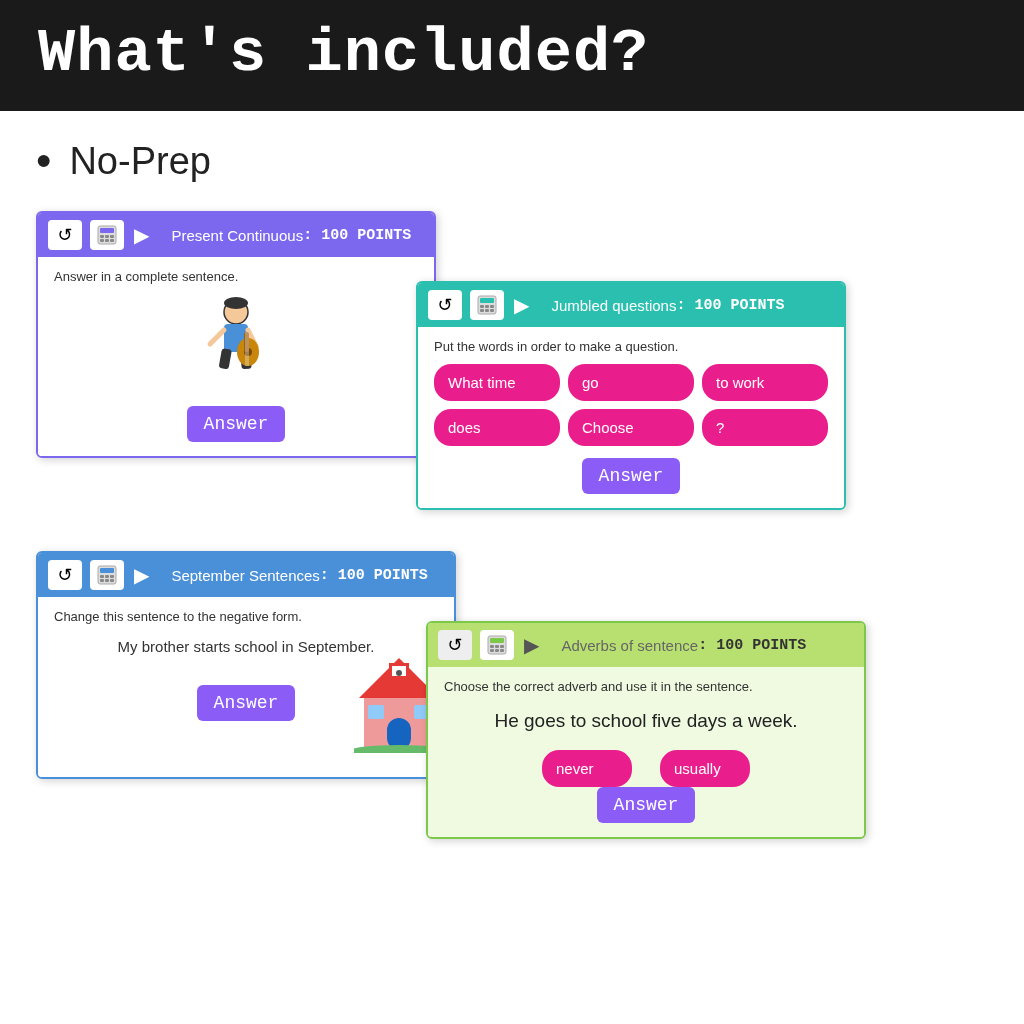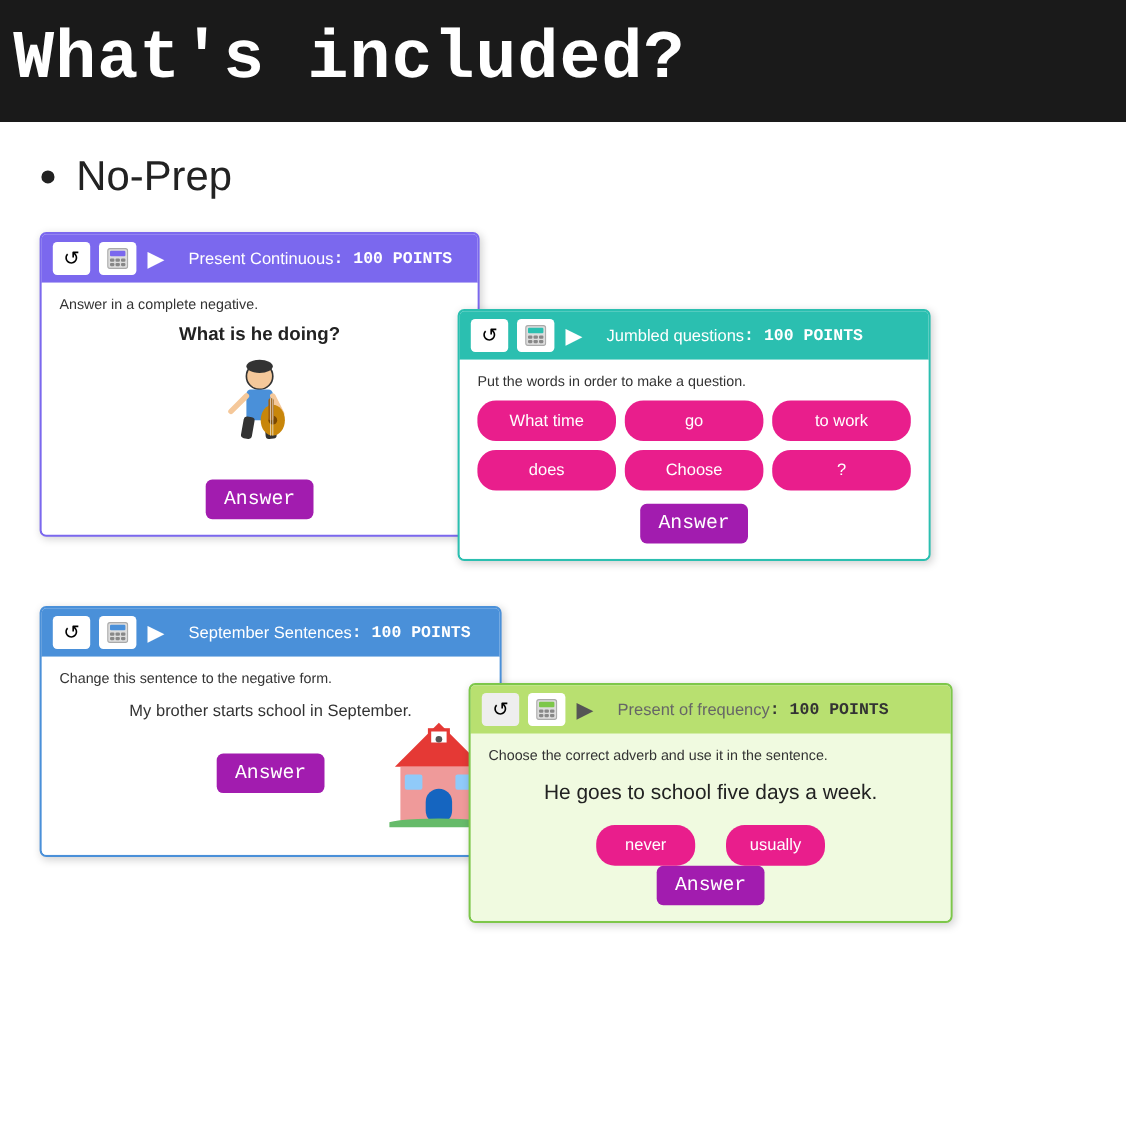--- a/index.html
+++ b/index.html
@@ -6,21 +6,21 @@
     body {
       width: 1024px;
       height: 1024px;
       overflow: hidden;
       font-family: Arial, sans-serif;
       background: #fff;
     }
 
     .header {
       background: #1a1a1a;
-      padding: 18px 30px 22px 12px;
+      padding: 18px 30px 22px 38px;
       display: flex;
       align-items: center;
     }
 
     .header-title {
       color: #fff;
       font-size: 62px;
       font-family: 'Courier New', monospace;
       font-weight: bold;
       letter-spacing: 1px;
@@ -138,21 +138,21 @@
 
     .question-text {
       font-size: 17px;
       font-weight: bold;
       color: #222;
       text-align: center;
       margin-bottom: 10px;
     }
 
     .answer-btn {
-      background: #a21caf;
+      background: #8b5cf6;
       color: #fff;
       border: none;
       border-radius: 6px;
       padding: 8px 17px;
       font-size: 18px;
       font-family: 'Courier New', monospace;
       cursor: pointer;
       display: block;
       margin: 0 auto;
     }
@@ -160,21 +160,21 @@
     
     .word-btn {
       background: #e91e8c;
       color: #fff;
       border: none;
       border-radius: 17px;
       padding: 10px 14px;
       font-size: 15px;
       cursor: pointer;
       min-width: 90px;
-      text-align: center;
+      text-align: left;
       font-family: Arial, sans-serif;
     }
 
     .word-grid {
       display: grid;
       grid-template-columns: repeat(3, 1fr);
       gap: 8px;
       margin-bottom: 12px;
     }
 
@@ -288,22 +288,21 @@
             <rect x="3" y="14" width="4" height="3" rx="1" fill="#888"></rect>
             <rect x="8" y="14" width="4" height="3" rx="1" fill="#888"></rect>
             <rect x="13" y="14" width="4" height="3" rx="1" fill="#888"></rect>
           </svg>
         </div>
         <span class="arrow">▶</span>
         <span class="title-text">Present Continuous</span>
         <span class="points-text">: 100 POINTS</span>
       </div>
       <div class="card-body">
-        <div class="instruction-text">Answer in a complete negative.</div>
-        <div class="question-text">What is he doing?</div>
+        <div class="instruction-text">Answer in a complete sentence.</div>
 
         <div class="character-img">
           <svg width="80" height="100" viewBox="0 0 80 100">
 
             <circle cx="40" cy="18" r="12" fill="#f5c89a" stroke="#333" stroke-width="1.5"></circle>
 
             <ellipse cx="40" cy="9" rx="12" ry="6" fill="#333"></ellipse>
 
             <rect x="28" y="30" width="24" height="28" rx="4" fill="#4a90d9"></rect>
 
@@ -417,21 +416,21 @@
             <rect x="3" y="3" width="14" height="5" rx="1" fill="#7dc74a"></rect>
             <rect x="3" y="10" width="4" height="3" rx="1" fill="#888"></rect>
             <rect x="8" y="10" width="4" height="3" rx="1" fill="#888"></rect>
             <rect x="13" y="10" width="4" height="3" rx="1" fill="#888"></rect>
             <rect x="3" y="14" width="4" height="3" rx="1" fill="#888"></rect>
             <rect x="8" y="14" width="4" height="3" rx="1" fill="#888"></rect>
             <rect x="13" y="14" width="4" height="3" rx="1" fill="#888"></rect>
           </svg>
         </div>
         <span class="arrow" style="color:#555;">▶</span>
-        <span class="title-text">Present of frequency</span>
+        <span class="title-text">Adverbs of sentence</span>
         <span class="points-text" style="color:#333;">: 100 POINTS</span>
       </div>
       <div class="card-body" style="background:#f0fae0;">
         <div class="instruction-text">Choose the correct adverb and use it in the sentence.</div>
         <div class="big-sentence">He goes to school five days a week.</div>
         <div class="two-btn-row">
           <button class="word-btn">never</button>
           <button class="word-btn">usually</button>
         </div>
         <button class="answer-btn">Answer</button>

